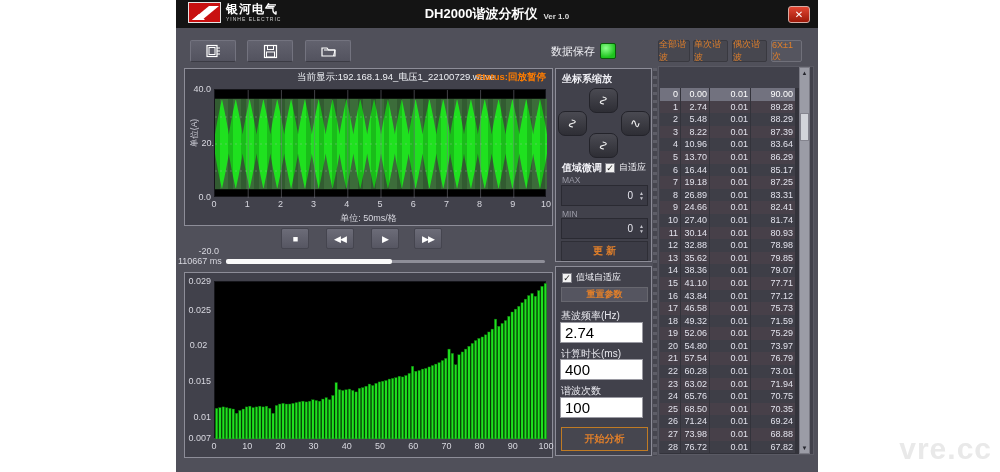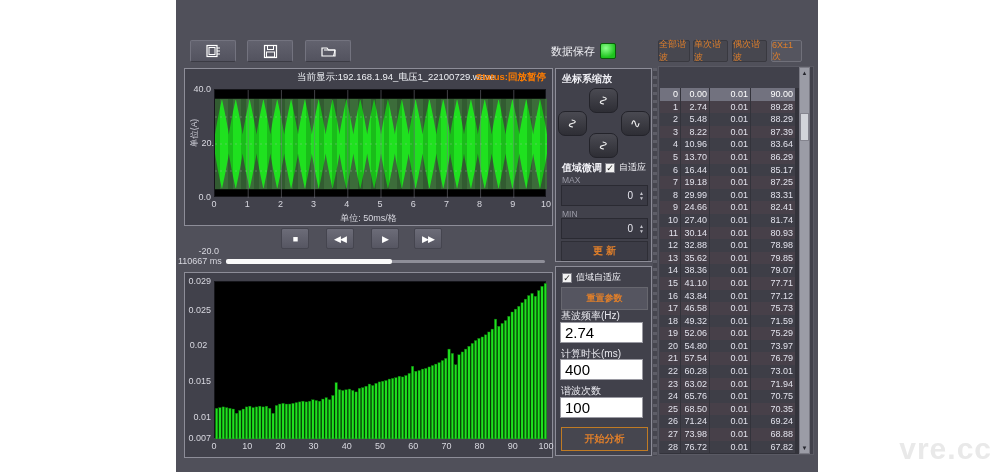--- a/index.html
+++ b/index.html
@@ -70,21 +70,21 @@
     display:flex; align-items:center; justify-content:center; cursor:pointer; }
   .zoom-btn .rot { transform:rotate(90deg); display:inline-block; }
   .mini-label { position:absolute; left:6px; color:#9a9aa6; font-size:8.5px; }
   .spinner { position:absolute; left:5px; width:87px; height:21px; background:#3a3a44; border:1px solid #2a2a32;
     display:flex; align-items:center; }
   .spin-val { flex:1; text-align:right; color:#e8e8f0; font-size:10px; padding-right:3px; }
   .spin-arrows { width:11px; height:100%; display:flex; flex-direction:column; align-items:center; justify-content:center; color:#c4c4cc; font-size:5px; line-height:5px; cursor:pointer; }
   .wide-btn { position:absolute; left:5px; width:87px; display:flex; align-items:center; justify-content:center;
     color:#e07f2a; font-size:10px; font-weight:bold; cursor:pointer; }
   #update-btn { top:172px; height:20px; background:#3c3c46; border:1px solid #2e2e36; }
-  #reset-btn  { top:20px;  height:23px; background:#555560; border:1px solid #67676f; font-size:9px; }
+  #reset-btn  { top:20px;  height:15px; background:#555560; border:1px solid #67676f; font-size:9px; }
   #start-btn  { top:160px; height:24px; background:#46464f; border:1px solid #c07b24; }
   .chk-row { position:absolute; display:flex; align-items:center; gap:4px; }
   .chk-box { width:10px; height:10px; background:#f2f2f2; border:1px solid #808088; color:#222;
     font-size:9px; line-height:9px; text-align:center; cursor:pointer; }
   .chk-label { color:#f0f0f5; font-size:9px; }
   .field-label { position:absolute; left:5px; color:#e8e8ee; font-size:10px; }
   .field-input { position:absolute; left:4px; width:83px; height:21px; background:#ffffff; border:1px solid #9a9aa2;
     color:#000000; font-size:15px; font-family:"Liberation Sans","DejaVu Sans",sans-serif; padding-left:4px; display:flex; align-items:center; }
   .splitter { position:absolute; left:477px; top:68px; width:4px; height:388px;
     background:repeating-linear-gradient(#5e5e68 0 3px, #46464f 3px 8px); }
@@ -104,20 +104,41 @@
   .vs-thumb { position:absolute; left:0px; top:45px; width:9px; height:28px; background:#d2d4da; border:1px solid #84848e; cursor:grab; }
 
   .watermark { position:absolute; right:8px; bottom:6px; color:#e9e9e9; font-size:30px; font-weight:bold; letter-spacing:1px; }
 </style>
 </head>
 <body>
 
 <div id="screen">
   <div id="app">
 
+    <div class="titlebar">
+      <div class="logo">
+        <div class="logo-mark">
+          <svg width="33" height="21">
+              <polygon points="3,17 20,3 30,3 13,17" fill="#ffffff"></polygon>
+              <polygon points="3,17 10,11 16,17" fill="#ffffff"></polygon>
+            </svg>
+        </div>
+        <div>
+          <div class="logo-name">银河电气</div>
+          <div class="logo-sub">YINHE ELECTRIC</div>
+        </div>
+      </div>
+      <div class="title-wrap">
+        <span class="title-main">DH2000谐波分析仪</span>
+        <span class="title-ver">Ver 1.0</span>
+      </div>
+      <div class="close-btn">
+        <span>✕</span>
+      </div>
+    </div>
 
     <div class="tool-btn" style="left:14px;">
       <svg width="17" height="15">
         <rect x="2" y="1.5" width="10" height="11" fill="none" stroke="#ffffff" stroke-width="1.2"></rect>
         <rect x="4" y="3.5" width="6" height="7" fill="none" stroke="#ffffff" stroke-width="1"></rect>
         <line x1="12" y1="4" x2="15" y2="4" stroke="#ffffff"></line>
           <line x1="12" y1="7" x2="15" y2="7" stroke="#ffffff"></line>
           <line x1="12" y1="10" x2="15" y2="10" stroke="#ffffff"></line>
       </svg>
     </div>
@@ -451,21 +472,21 @@
             <div>85.17</div>
           </div>
           <div class="trow odd">
             <div>7</div>
             <div>19.18</div>
             <div>0.01</div>
             <div>87.25</div>
           </div>
           <div class="trow even">
             <div>8</div>
-            <div>29.99</div>
+            <div>26.89</div>
             <div>0.01</div>
             <div>83.31</div>
           </div>
           <div class="trow odd">
             <div>9</div>
             <div>24.66</div>
             <div>0.01</div>
             <div>82.41</div>
           </div>
           <div class="trow even">

